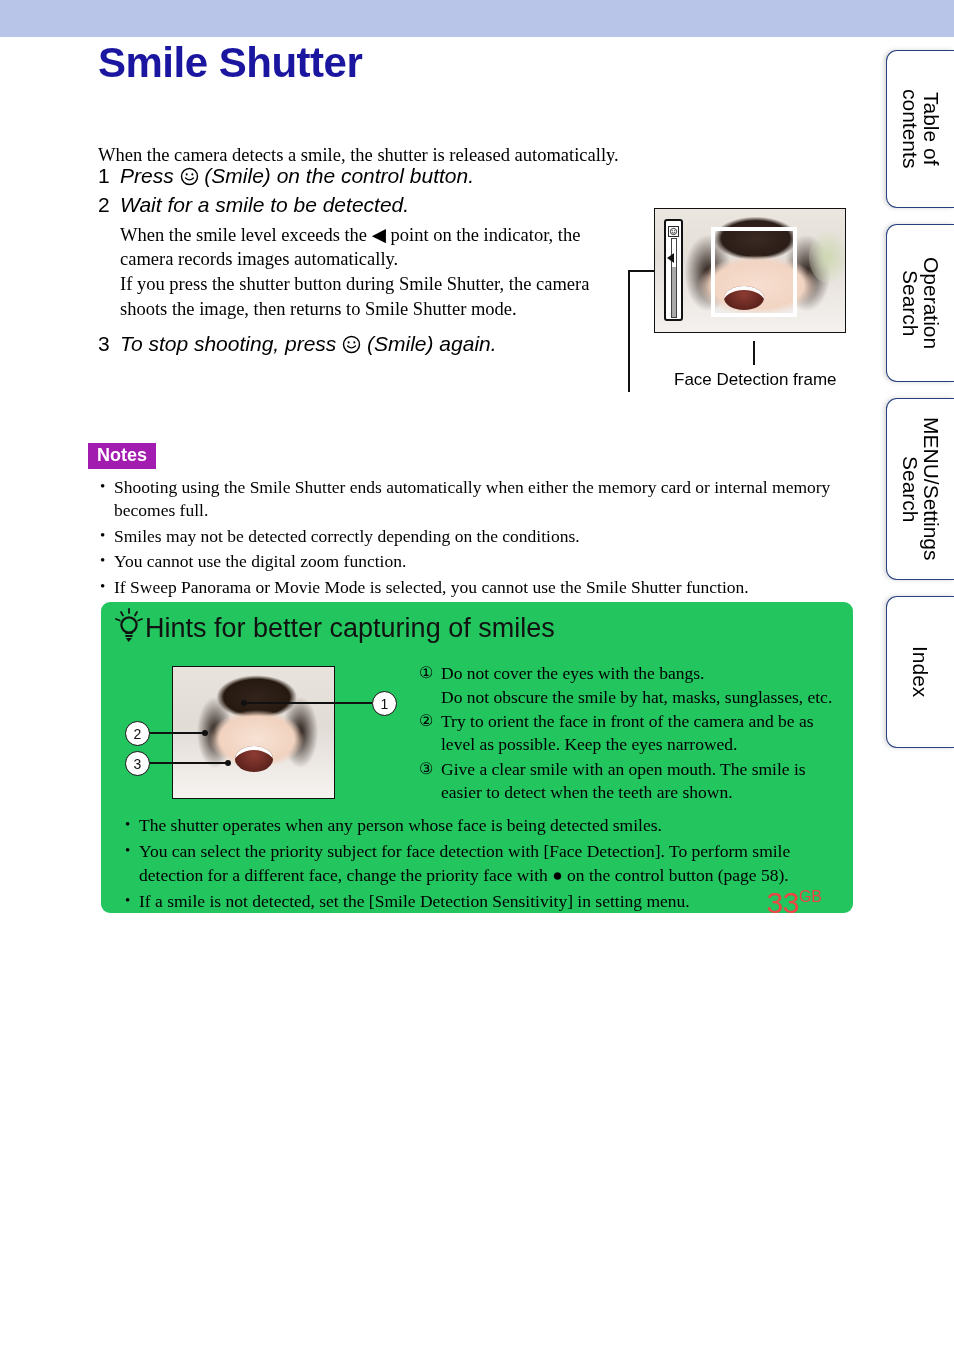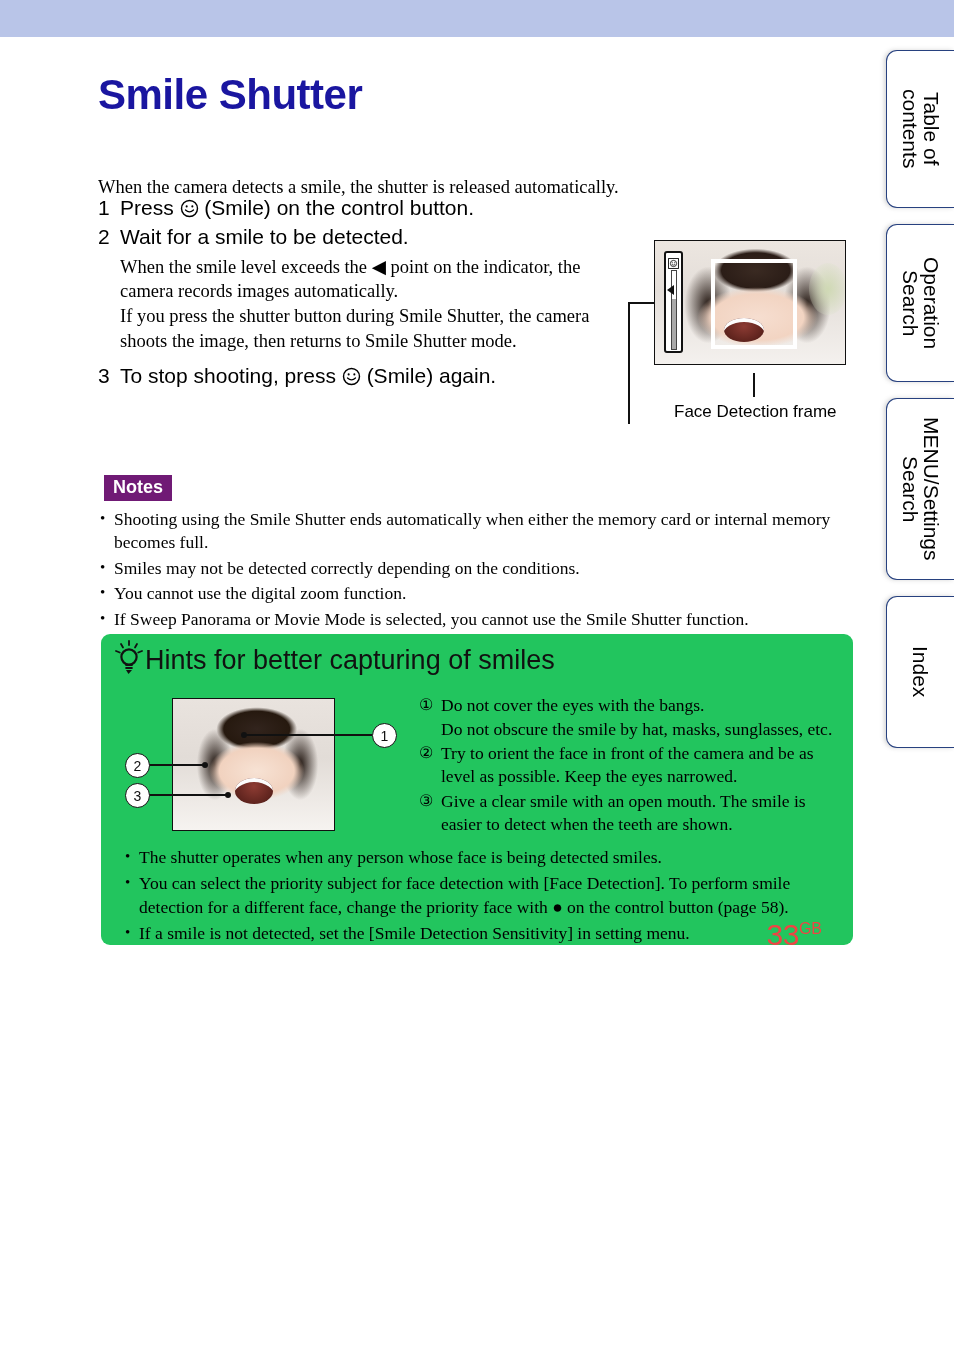--- a/index.html
+++ b/index.html
@@ -63,21 +63,20 @@
   #tab1 { top: 174px; height: 158px; }
   #tab2 { top: 348px; height: 182px; }
   #tab3 { top: 546px; height: 152px; }
 
   
   .page {
     position: absolute;
     left: 0; top: 0;
     width: 880px;
     height: 964px;
-    margin-top: 32px;
   }
 
   h1.title {
     position: absolute;
     left: 98px;
     top: 40px;
     margin: 0;
     font-family: "Liberation Sans", sans-serif;
     font-weight: bold;
     font-size: 42px;
@@ -110,21 +109,21 @@
     font-size: 21px;
     line-height: 1.28;
     margin-bottom: 2px;
   }
   .step .num {
     width: 22px;
     flex: none;
     font-family: "Liberation Sans", sans-serif;
     font-size: 21px;
   }
-  .step .step-text { flex: 1; }
+  .step .step-text { flex: 1; font-style: italic; }
   .smiley {
     display: inline-block;
     vertical-align: -3px;
     width: 19px; height: 19px;
     position: relative;
   }
   .smiley svg { display:block; }
 
   .substep {
     margin: 4px 0 10px 22px;
@@ -227,22 +226,22 @@
     position: absolute;
     font-family: "Liberation Sans", sans-serif;
     font-size: 17px;
     line-height: 1.3;
     color: #000;
   }
 
   
   .notes-badge {
     position: absolute;
-    left: 104px; top: 443px;
-    background: #701a75;
+    left: 88px; top: 443px;
+    background: #a21caf;
     color: #ffffff;
     font-family: "Liberation Sans", sans-serif;
     font-weight: bold;
     font-size: 18px;
     padding: 2px 9px 3px 9px;
     letter-spacing: 0px;
   }
   .notes-list {
     position: absolute;
     left: 100px;

